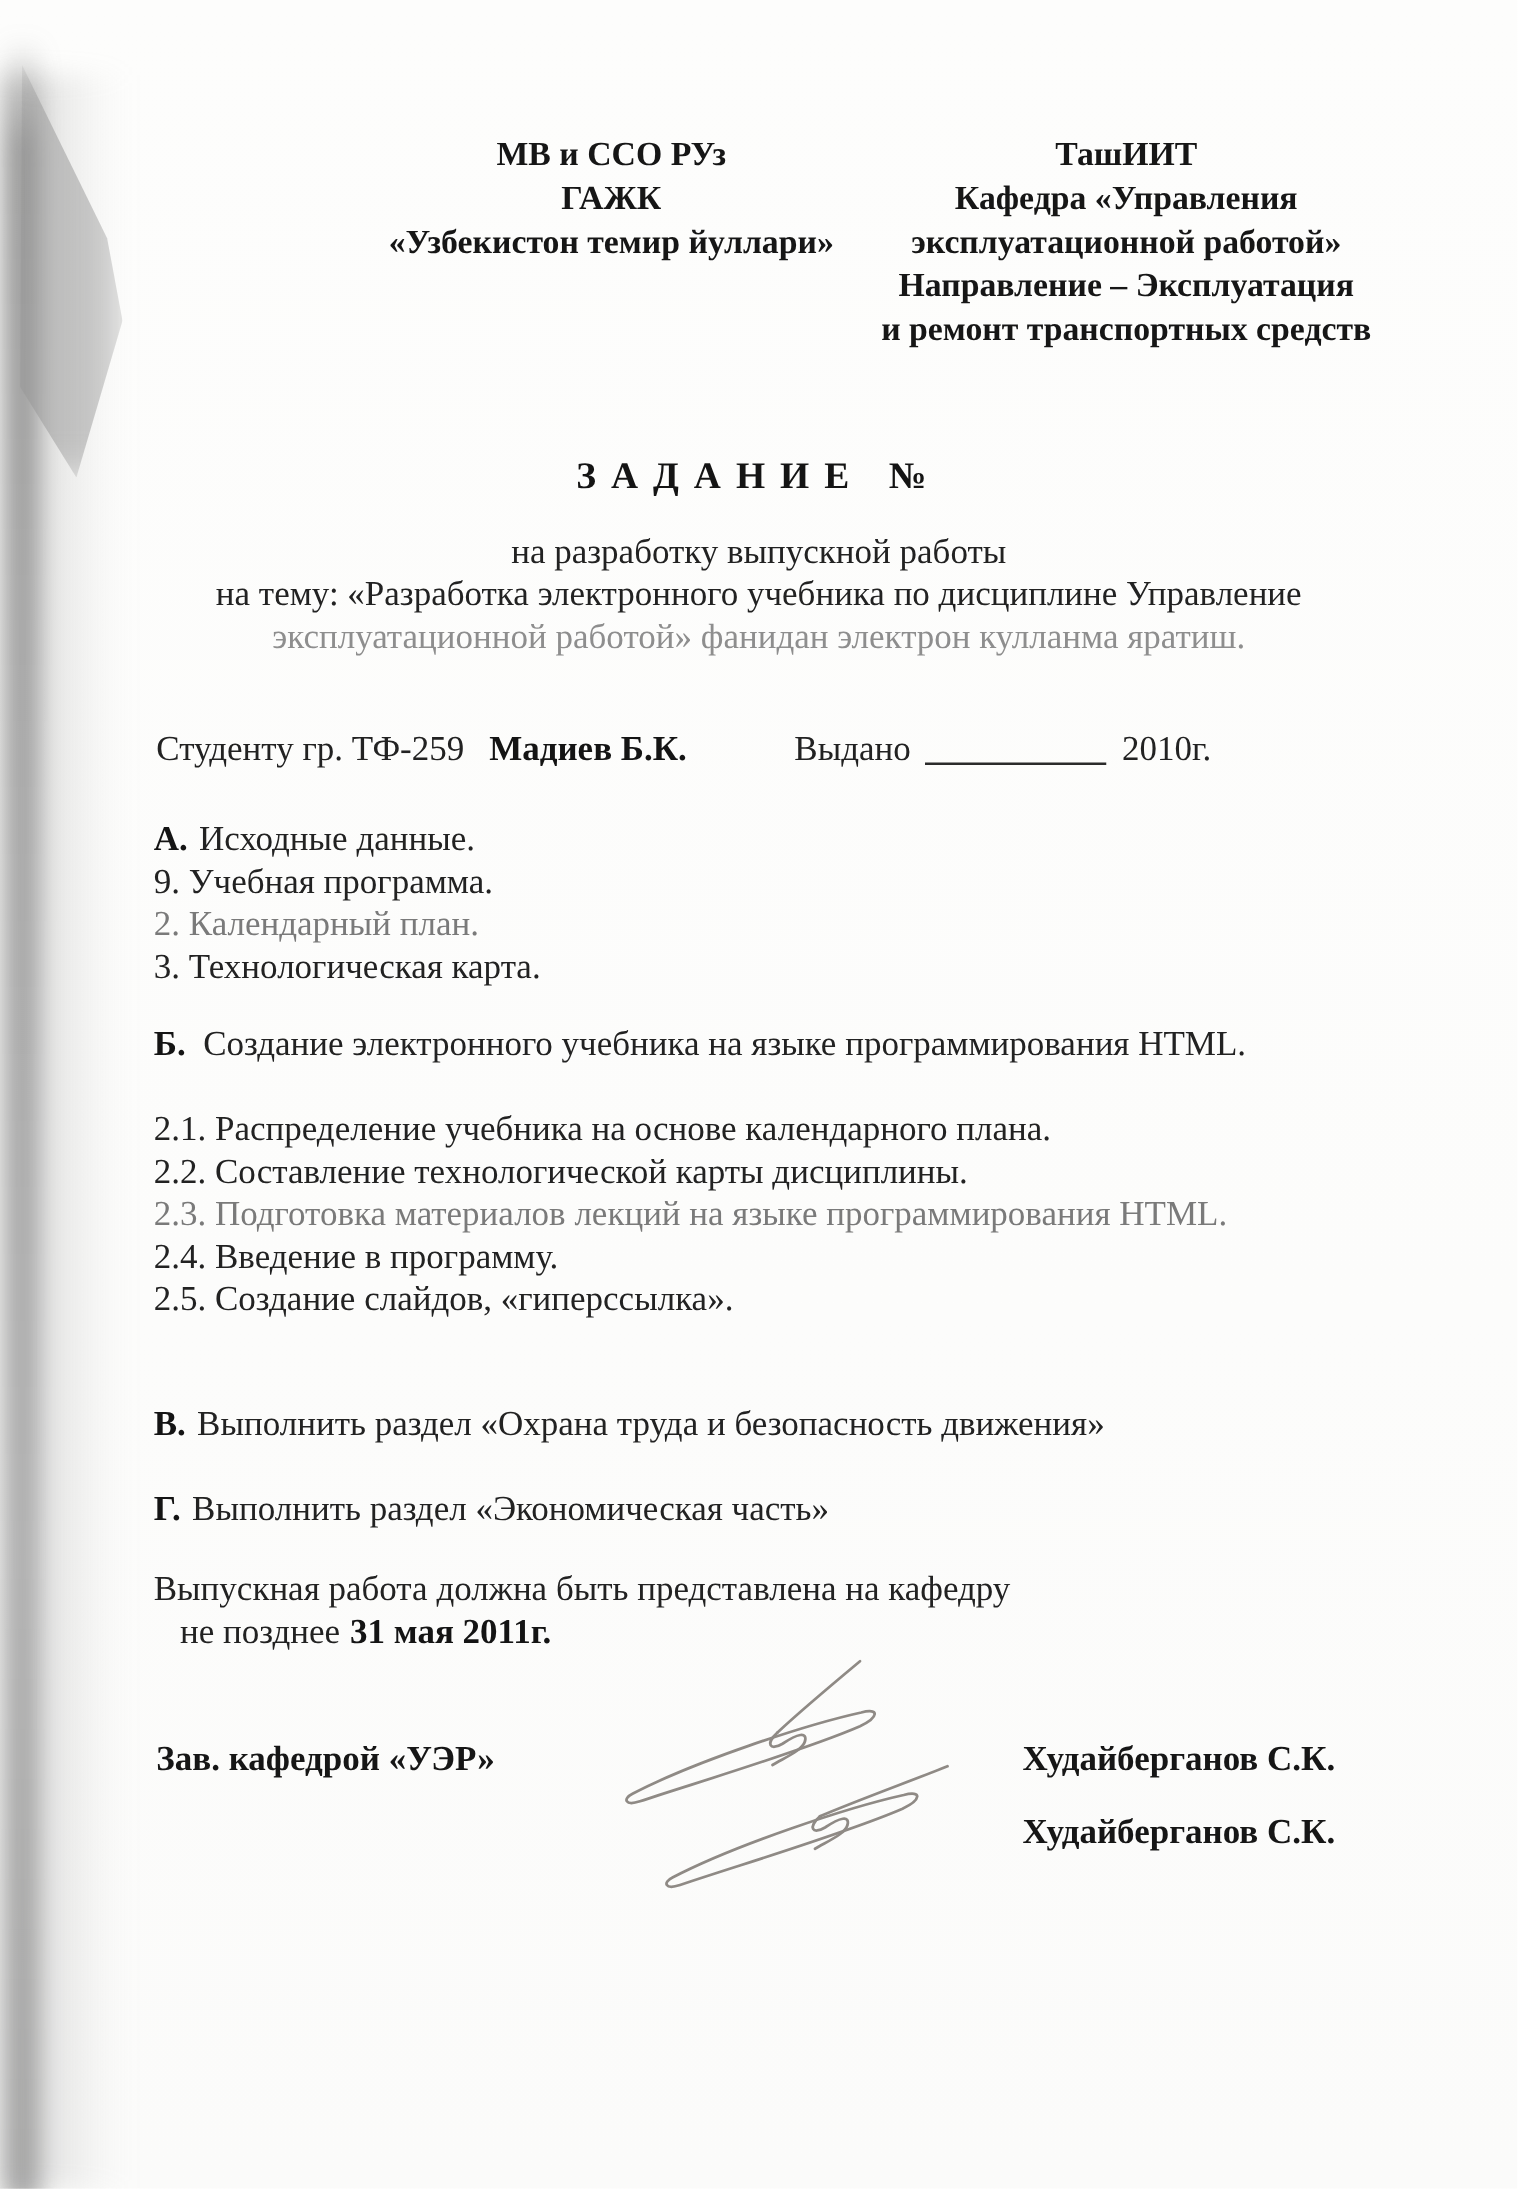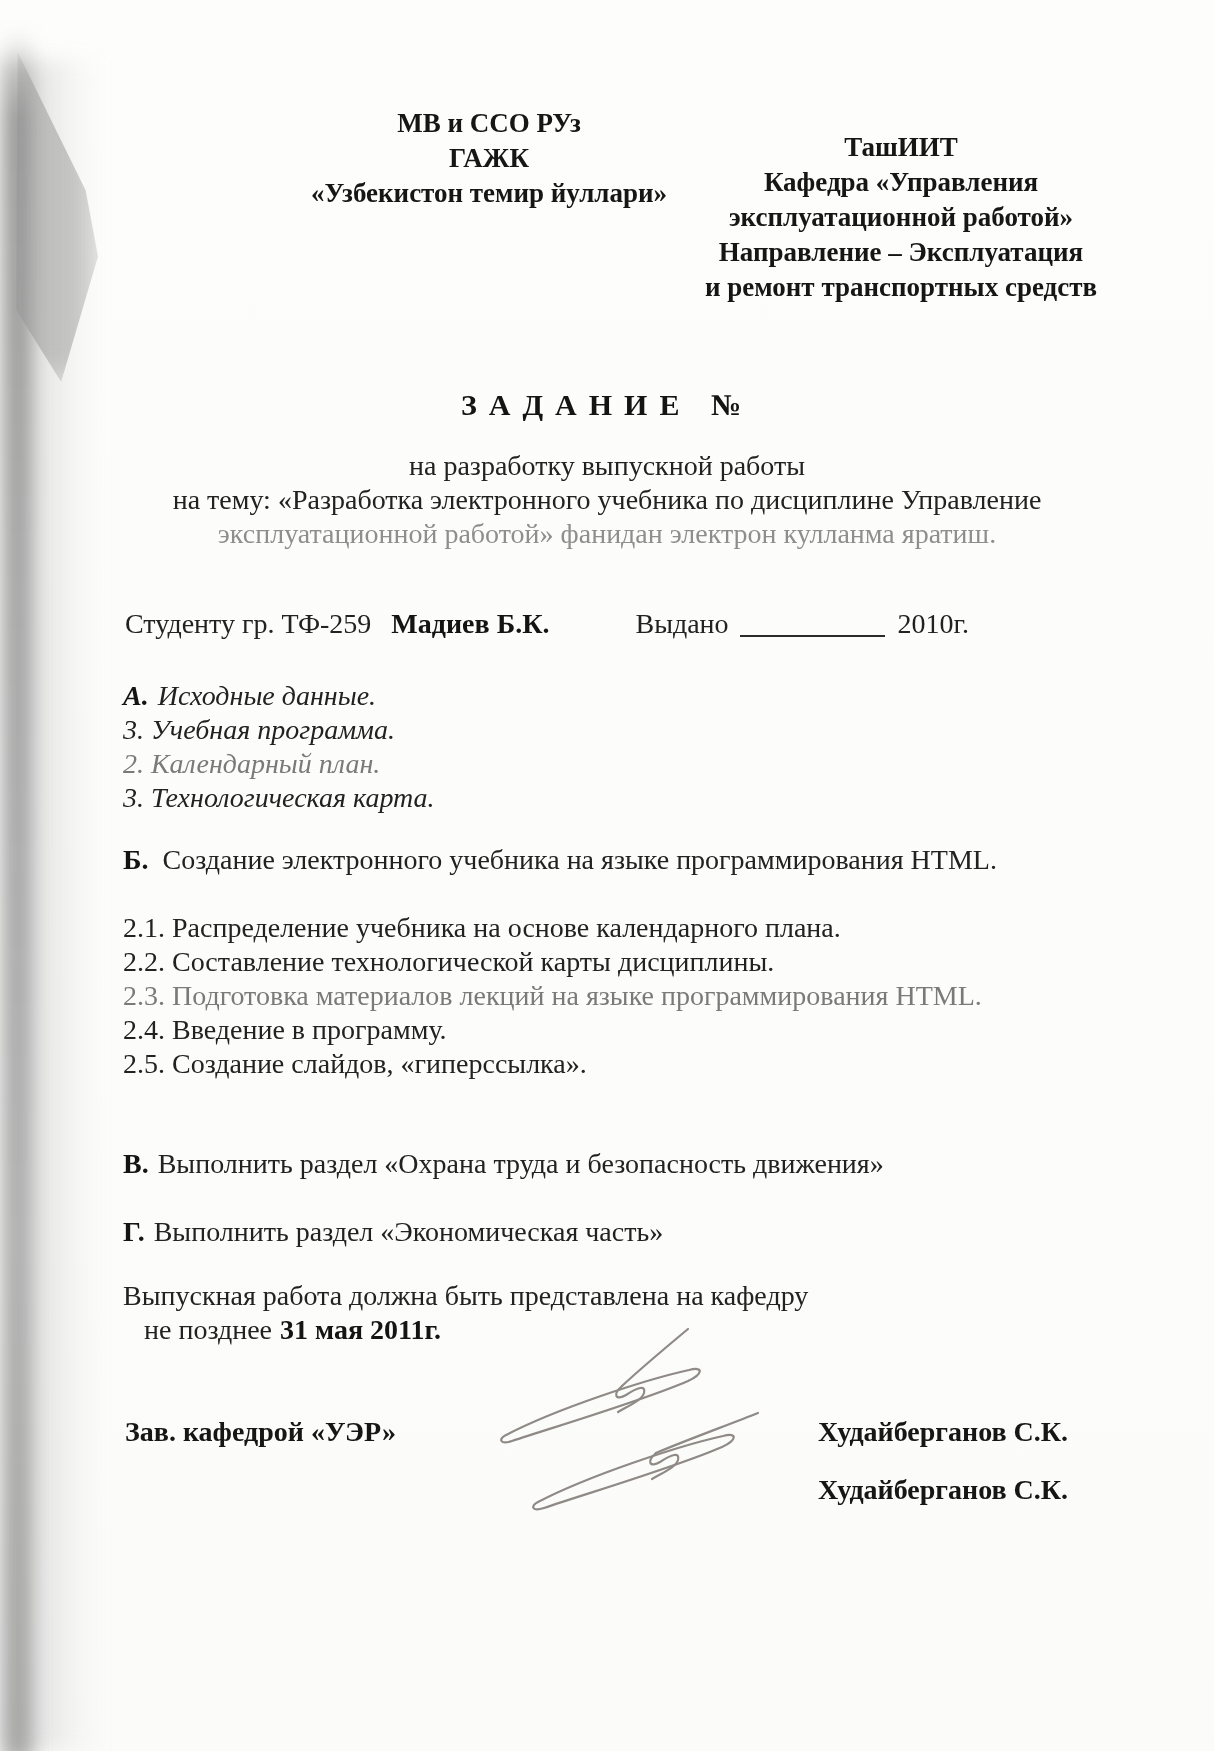--- a/index.html
+++ b/index.html
@@ -41,21 +41,21 @@
   
   .headers {
     display:flex; justify-content:flex-end;
     padding:106px 104px 0 110px;
   }
   .header-block {
     text-align:center; font-weight:bold;
     font-size:27px; line-height:35px; color:#161616;
   }
   .header-left  { width:406px; }
-  .header-right { width:418px;margin-top:24px; }
+  .header-right { width:418px; }
 
   .doc-title {
     margin-top:80px; text-align:center;
     font-size:30px; font-weight:bold; letter-spacing:12px;
     line-height:40px; color:#141414;
   }
   .subtitle {
     margin-top:24px; text-align:center;
     font-size:28px; line-height:34px;
   }
@@ -71,21 +71,21 @@
   .issued-label { margin-left:86px; }
   .blank-line {
     display:inline-block; width:145px;
     border-bottom:2.5px solid #2b2b2b;
     transform:translateY(4px); margin:0 13px 0 11px;
   }
 
   .body-text { font-size:28px; line-height:34px; padding-left:123px; }
   .lead-letter { font-weight:bold; color:#141414; margin-right:9px; }
 
-  .section-a { margin-top:38px;font-style:italic; }
+  .section-a { margin-top:38px; }
   .section-b-heading { margin-top:28px; }
   .section-b-heading .lead-letter { margin-right:14px; }
   .section-b-items { margin-top:34px; }
   .section-v { margin-top:66px; }
   .section-g { margin-top:34px; }
   .deadline  { margin-top:30px; }
   .deadline .indent { padding-left:8px;margin-left:13px; }
   .deadline-date { font-weight:bold; color:#141414; margin-left:8px; }
 
   .signatures { margin-top:68px; }
@@ -135,21 +135,21 @@
     <span class="student-name">Мадиев Б.К.</span>
     <span class="issued-label">Выдано</span>
     <span class="blank-line"></span>
     <span>2010г.</span>
   </div>
 
   <div class="body-text section-a">
     <div>
       <span class="lead-letter">А.</span><span>Исходные данные.</span>
     </div>
-    <div>3. Учебная программа.</div>
+    <div>9. Учебная программа.</div>
     <div class="faded-2">2. Календарный план.</div>
     <div>3. Технологическая карта.</div>
   </div>
 
   <div class="body-text section-b-heading">
     <span class="lead-letter">Б.</span><span>Создание электронного учебника на языке программирования HTML.</span>
   </div>
 
   <div class="body-text section-b-items">
     <div>2.1. Распределение учебника на основе календарного плана.</div>

